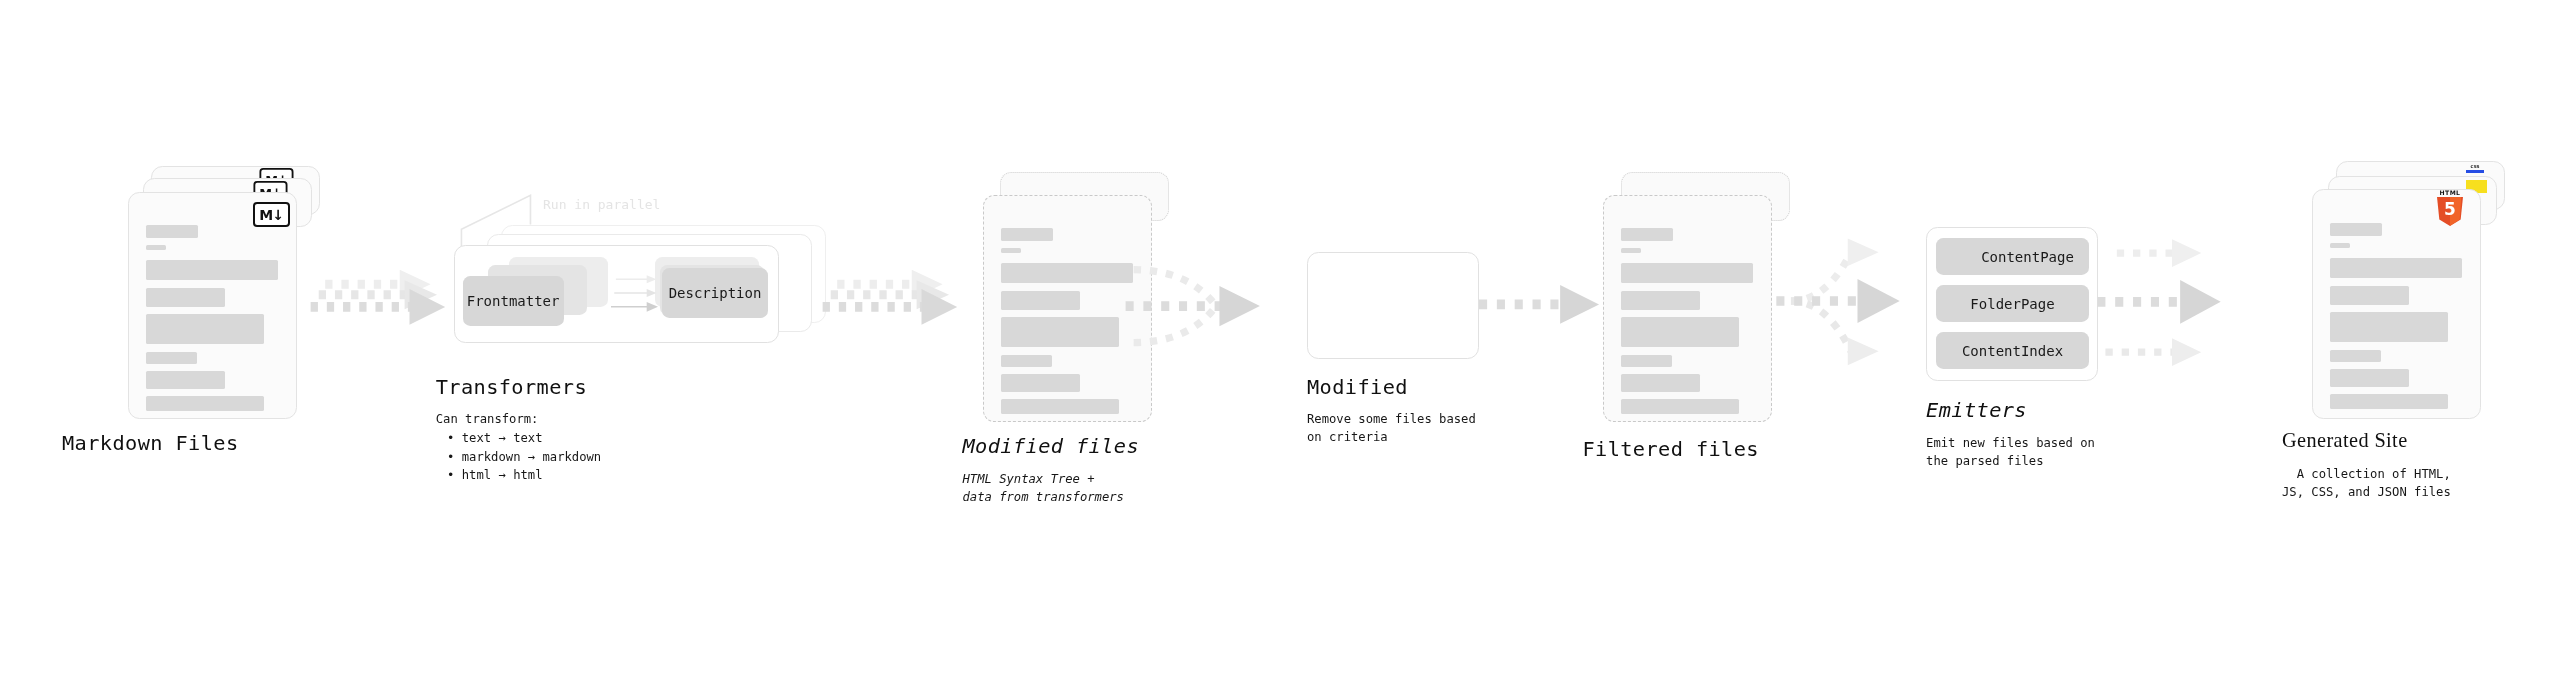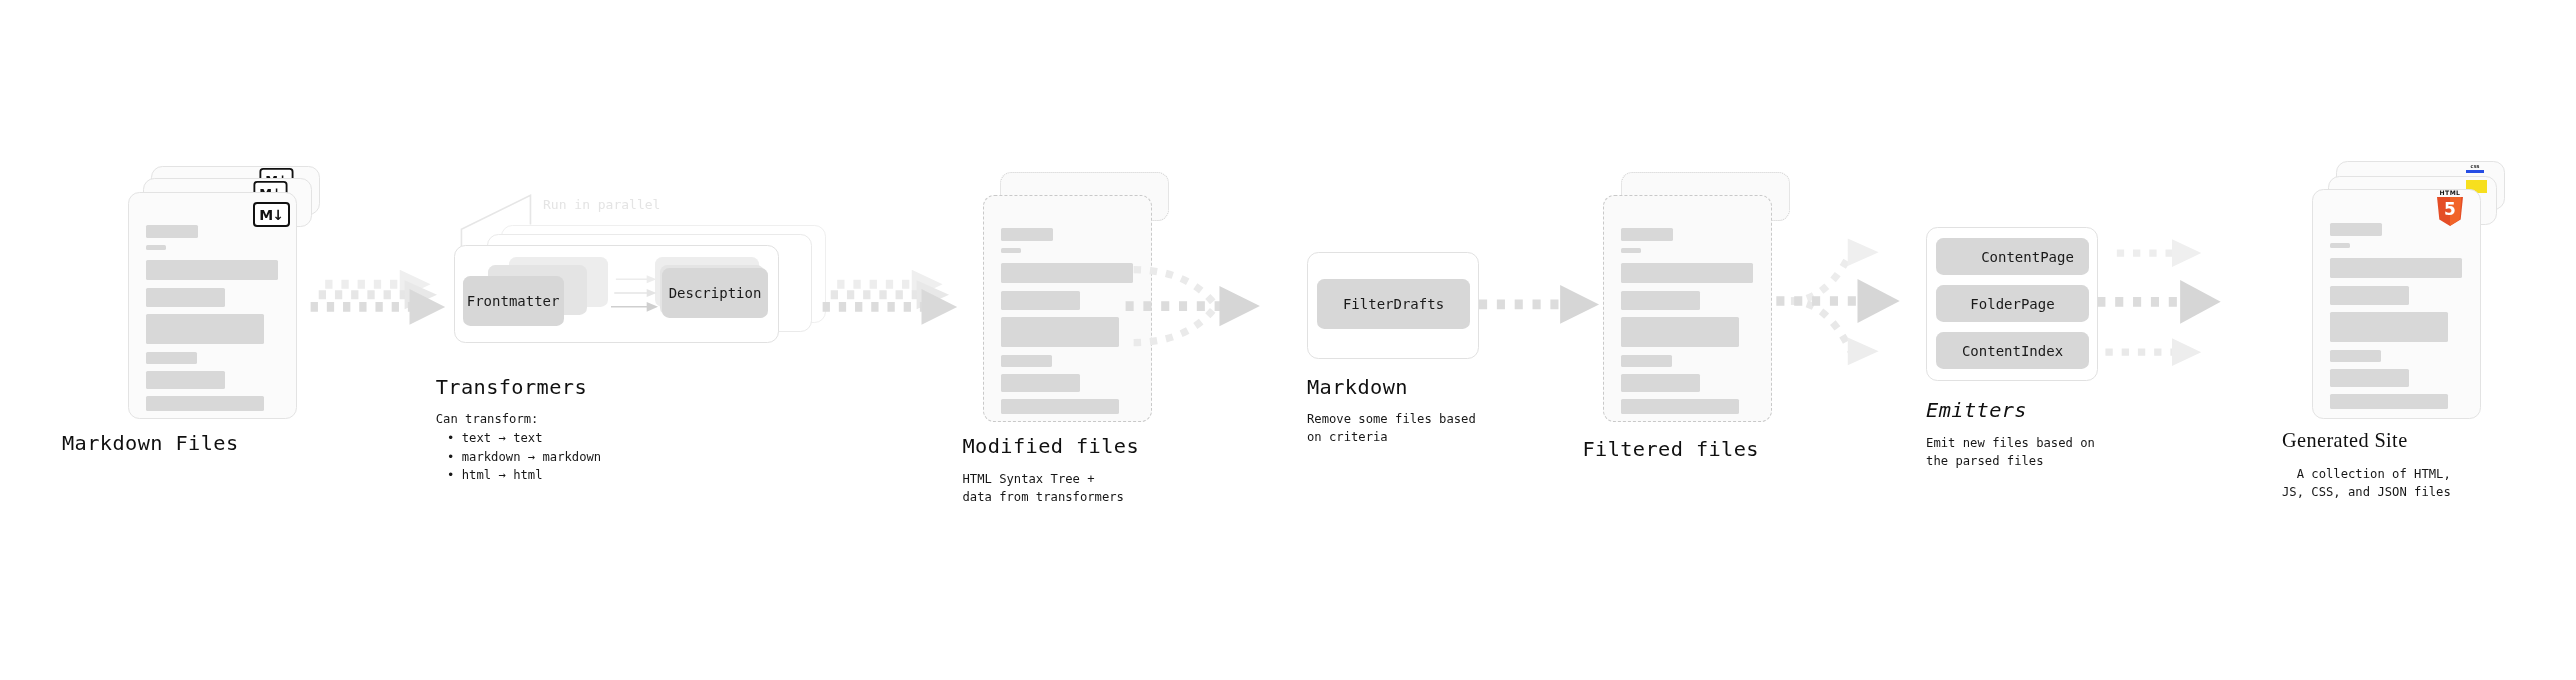--- a/index.html
+++ b/index.html
@@ -231,21 +231,21 @@
   <g stroke="#e6e6e6" stroke-width="11" stroke-dasharray="9 11" fill="none">
     <line x1="12" y1="33" x2="124" y2="33"></line>
   </g>
   <path d="M118 15 L158 33 L118 51 Z" fill="#e8e8e8"></path>
   <g stroke="#dcdcdc" stroke-width="12" stroke-dasharray="9 11" fill="none">
     <line x1="2" y1="48" x2="130" y2="48"></line>
   </g>
   <path d="M124 26 L168 48 L124 70 Z" fill="#d9d9d9"></path>
 </svg>
 
-<div class="stage" style="left:943px;top:0;width:325px;height:545px;">
+<div class="stage" style="left:943px;top:0;width:325px;height:545px;font-style:italic;">
   <div class="doc-stack">
     <div class="doc dotted" style="left:57px;top:172px;width:169px;height:49px;"></div>
     <div class="doc dashed" style="left:40px;top:195px;width:169px;height:227px;"></div>
     <div class="doc-lines" style="left:58px;top:228px;width:138px;">
       <div class="ln" style="width:52px;height:13px;"></div>
       <div class="ln" style="width:19.5px;height:4.9px;margin-bottom:9.8px;"></div>
       <div class="ln" style="width:132px;height:20.3px;"></div>
       <div class="ln" style="width:79px;height:19.5px;"></div>
       <div class="ln" style="width:118px;height:30px;"></div>
       <div class="ln" style="width:51px;height:12.2px;"></div>
@@ -264,22 +264,21 @@
     <path d="M10 102 Q78 102 112 57"></path>
   </g>
   <g fill="none" stroke="#dcdcdc" stroke-width="12" stroke-dasharray="10 12">
     <line x1="0" y1="57" x2="122" y2="57"></line>
   </g>
   <path d="M116 32 L166 57 L116 82 Z" fill="#d6d6d6"></path>
 </svg>
 
 <div class="stage" style="left:1268px;top:0;width:309px;height:681px;">
   <div class="grp-box" style="left:39px;top:252px;width:172px;height:107px;"></div>
-  <div class="chip" style="left:49px;top:279px;width:153px;height:50px;">FilterDrafts</div>
-  <div class="title" style="left:39px;top:375px;">Markdown</div>
+  <div class="title" style="left:39px;top:375px;">Modified</div>
   <div class="sub" style="left:39px;top:410px;">Remove some files based
 on criteria</div>
 </div>
 
 <svg style="left:1479px;top:280px;width:146px;height:65px;" viewBox="0 0 180 80">
   <g fill="none" stroke="#dcdcdc" stroke-width="12" stroke-dasharray="10 12">
     <line x1="0" y1="30" x2="106" y2="30"></line>
   </g>
   <path d="M100 6 L148 30 L100 54 Z" fill="#d6d6d6"></path>
 </svg>

